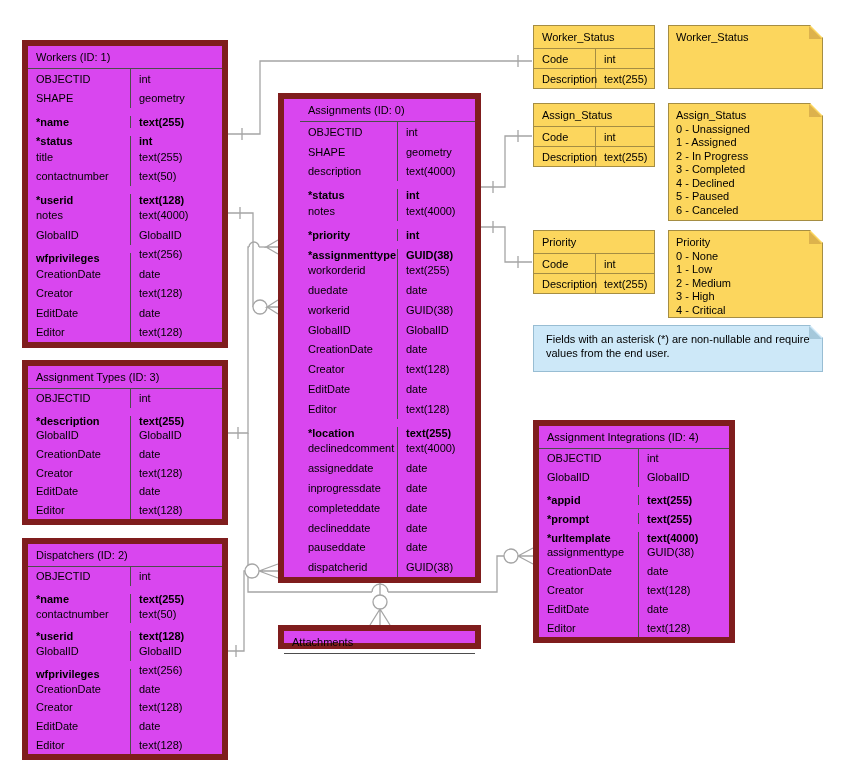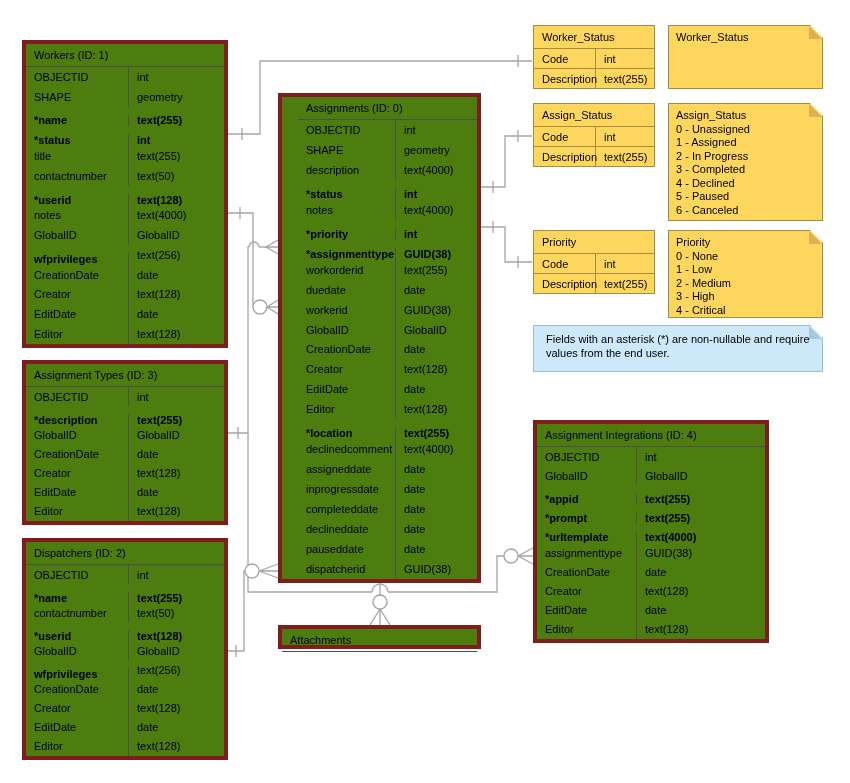--- a/index.html
+++ b/index.html
@@ -1,20 +1,20 @@
 <!DOCTYPE html>
 <html><head>
 <meta charset="utf-8">
 <style>
   html,body{margin:0;padding:0;background:#ffffff;}
   body{font-family:"Liberation Sans", sans-serif; color:#000;}
   #canvas{position:relative;width:850px;height:783px;background:#fff;overflow:hidden;}
 
   
-  .etable{position:absolute;background:#4d7c0f;border:4px solid #7f1d1d;box-sizing:border-box;font-size:11px;}
+  .etable{position:absolute;background:#d946ef;border:6px solid #7f1d1d;box-sizing:border-box;font-size:11px;}
   .etable .ttl{height:22px;line-height:22px;border-bottom:1px solid #4d4d4d;padding-left:8px;white-space:nowrap;overflow:hidden;}
   .etable .rows{display:flex;flex-direction:column;height:calc(100% - 23px);}
   .trow{flex:1;display:flex;align-items:center;min-height:0;}
   .cname{width:var(--nc,100px);box-sizing:border-box;padding-left:8px;border-right:1px solid #4d4d4d;align-self:stretch;display:flex;align-items:center;white-space:nowrap;}
   .ctype{padding-left:8px;white-space:nowrap;}
   .b{font-weight:bold;margin-top:8px;}
 
   
   .dom{background:#FCD65D;border:1px solid #A58D43;}
   .dom .ttl{border-bottom:1px solid #A58D43;}
@@ -336,21 +336,21 @@
           <span class="ctype">GUID(38)</span>
         </div>
       </div>
   </div>
 
   <div class="etable" id="attachments" style="left:278px;top:625px;width:203px;height:24px;">
     <div class="ttl">Attachments</div>
     <div class="emptyrow"></div>
   </div>
 
-  <div class="etable" id="integrations" style="left:533px;top:420px;width:236px;height:223px;--nc:100px;">
+  <div class="etable" id="integrations" style="left:533px;top:420px;width:202px;height:223px;--nc:100px;">
     <div class="ttl">Assignment Integrations (ID: 4)</div>
     <div class="rows">
         <div class="trow">
           <span class="cname">OBJECTID</span>
           <span class="ctype">int</span>
         </div>
         <div class="trow">
           <span class="cname">GlobalID</span>
           <span class="ctype">GlobalID</span>
         </div>

